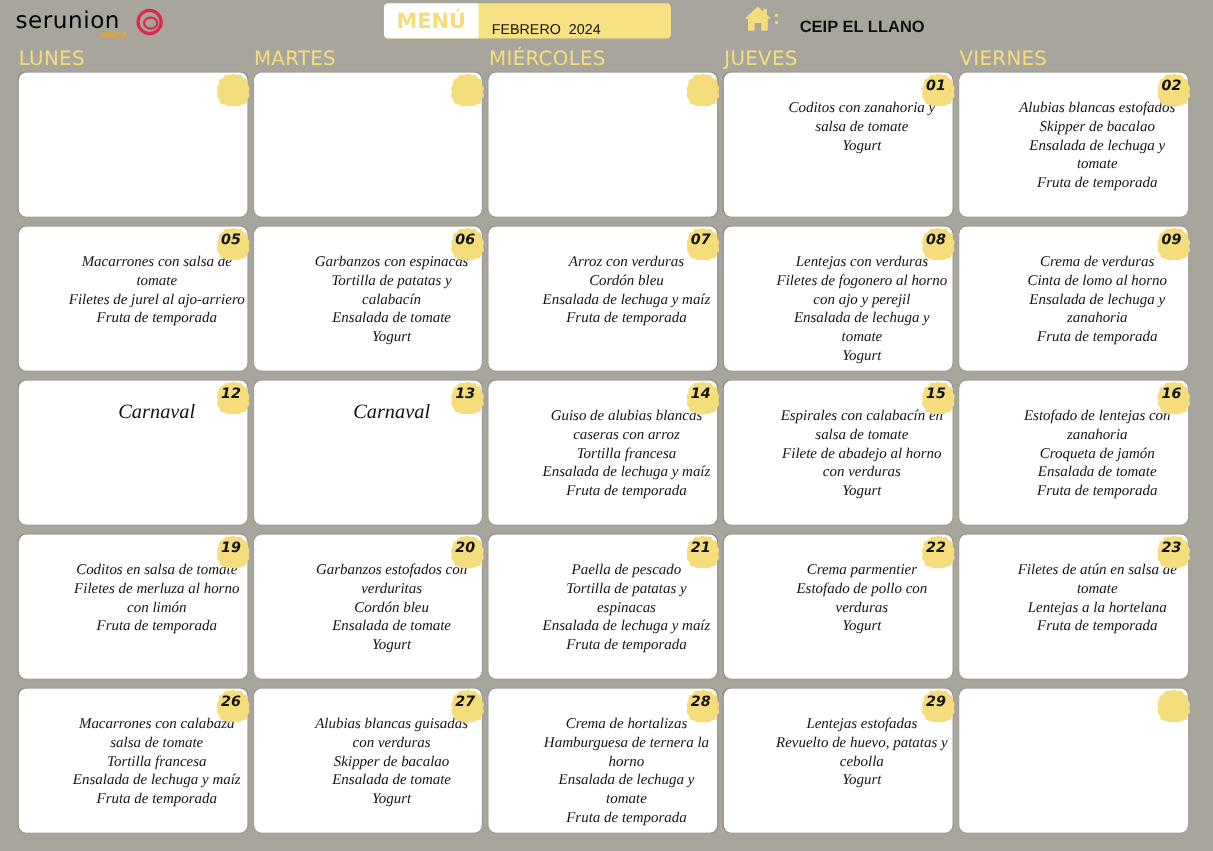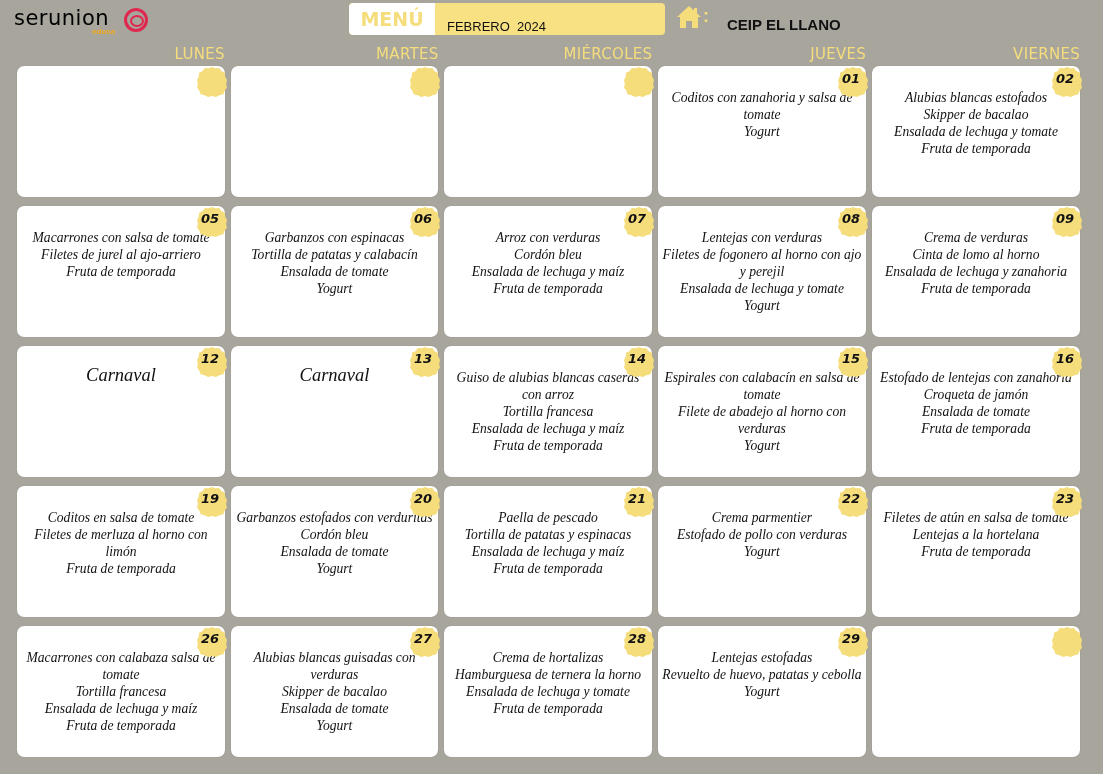--- a/index.html
+++ b/index.html
@@ -5,33 +5,33 @@
   * { box-sizing: border-box; margin: 0; padding: 0; }
   html, body { width: 1103px; height: 774px; overflow: hidden; }
   body { background: #a8a59d; font-family: "Liberation Sans", sans-serif; position: relative; }
 
   .logo { position: absolute; left: 14px; top: 6px; width: 140px; height: 30px; }
   .logo-text { position: absolute; left: 0; top: 0; font-family: "DejaVu Sans", sans-serif; font-size: 21px; color: #000000; letter-spacing: 0.5px; }
   .logo-sub { position: absolute; left: 78px; top: 21px; font-size: 8px; font-style: italic; font-weight: bold; color: #f2a91f; }
   .logo-mark { position: absolute; left: 110px; top: 2px; width: 24px; height: 24px; border: 3px solid #e0284e; border-radius: 50%; }
   .logo-mark::after { content: ""; position: absolute; left: 3px; top: 4px; width: 10px; height: 8px; border: 2px solid #e0284e; border-radius: 50%; }
 
-  .menu-box { position: absolute; left: 349px; top: 3px; width: 316px; height: 32px; background: #f7e183; border-radius: 4px; overflow: hidden; }
+  .menu-box { position: absolute; left: 349px; top: 3px; width: 261px; height: 32px; background: #f7e183; border-radius: 4px; overflow: hidden; }
   .menu-label { position: absolute; left: 0; top: 0; width: 86px; height: 32px; background: #fff; border-radius: 4px 0 0 4px; color: #f5dd7c; font-family: "DejaVu Sans", sans-serif; font-weight: bold; font-size: 19px; text-align: center; line-height: 32px; }
   .menu-month { position: absolute; left: 98px; top: 4px; height: 32px; line-height: 40px; font-size: 13px; color: #111; white-space: pre; }
 
   .home-icon { position: absolute; left: 676px; top: 5px; width: 26px; height: 24px; }
   .home-colon { position: absolute; left: 703px; top: 6px; color: #f5dd7c; font-weight: bold; font-size: 18px; }
   .school { position: absolute; left: 727px; top: 16px; font-size: 15px; font-weight: bold; color: #111; }
 
   .day-headers { position: absolute; left: 17px; top: 44px; width: 1063px; display: grid; grid-template-columns: repeat(5, 1fr); column-gap: 6px; }
-  .day-header { text-align: right; color: #f5dd7c; font-family: "DejaVu Sans", sans-serif; font-size: 15px; letter-spacing: 0.3px; line-height: 20px; }
+  .day-header { text-align: left; color: #f5dd7c; font-family: "DejaVu Sans", sans-serif; font-size: 18px; letter-spacing: 0.3px; line-height: 20px; }
 
   .grid { position: absolute; left: 17px; top: 66px; width: 1063px; display: grid; grid-template-columns: 208px 207px 208px 208px 208px; grid-template-rows: repeat(5, 131px); column-gap: 6px; row-gap: 9px; }
-  .cell { position: relative; background: #fff; border-radius: 7px; box-shadow: 0 0 1px rgba(0,0,0,0.25); padding-top: 23px; text-align: center; overflow: visible; }
+  .cell { position: relative; background: #fff; border-radius: 7px; box-shadow: 0 0 1px rgba(0,0,0,0.25); padding-top: 23px; text-align: center; overflow: visible; padding-left: 43px; }
   .badge { position: absolute; right: -2px; top: 1px; width: 30px; height: 30px; background: #f5dd7c;
     clip-path: polygon(50% 0%, 61% 4%, 74% 3%, 81% 13%, 93% 19%, 94% 32%, 100% 43%, 97% 56%, 100% 68%, 92% 79%, 88% 91%, 75% 94%, 63% 100%, 50% 97%, 37% 100%, 25% 94%, 12% 91%, 8% 79%, 0% 68%, 3% 56%, 0% 43%, 6% 32%, 7% 19%, 19% 13%, 26% 3%, 39% 4%); }
   .day-num { position: absolute; right: 6px; top: 5px; font-family: "DejaVu Sans", sans-serif; font-weight: bold; font-style: italic; font-size: 13px; color: #111; z-index: 2; }
   .dishes { list-style: none; font-family: "Liberation Serif", serif; font-style: italic; font-size: 13.6px; line-height: 17px; color: #111; padding: 0 2px; }
   .holiday { font-family: "Liberation Serif", serif; font-style: italic; font-size: 18.5px; color: #111; margin-top: -4px; }
 </style>
 </head>
 <body>
 
 <div class="logo">

